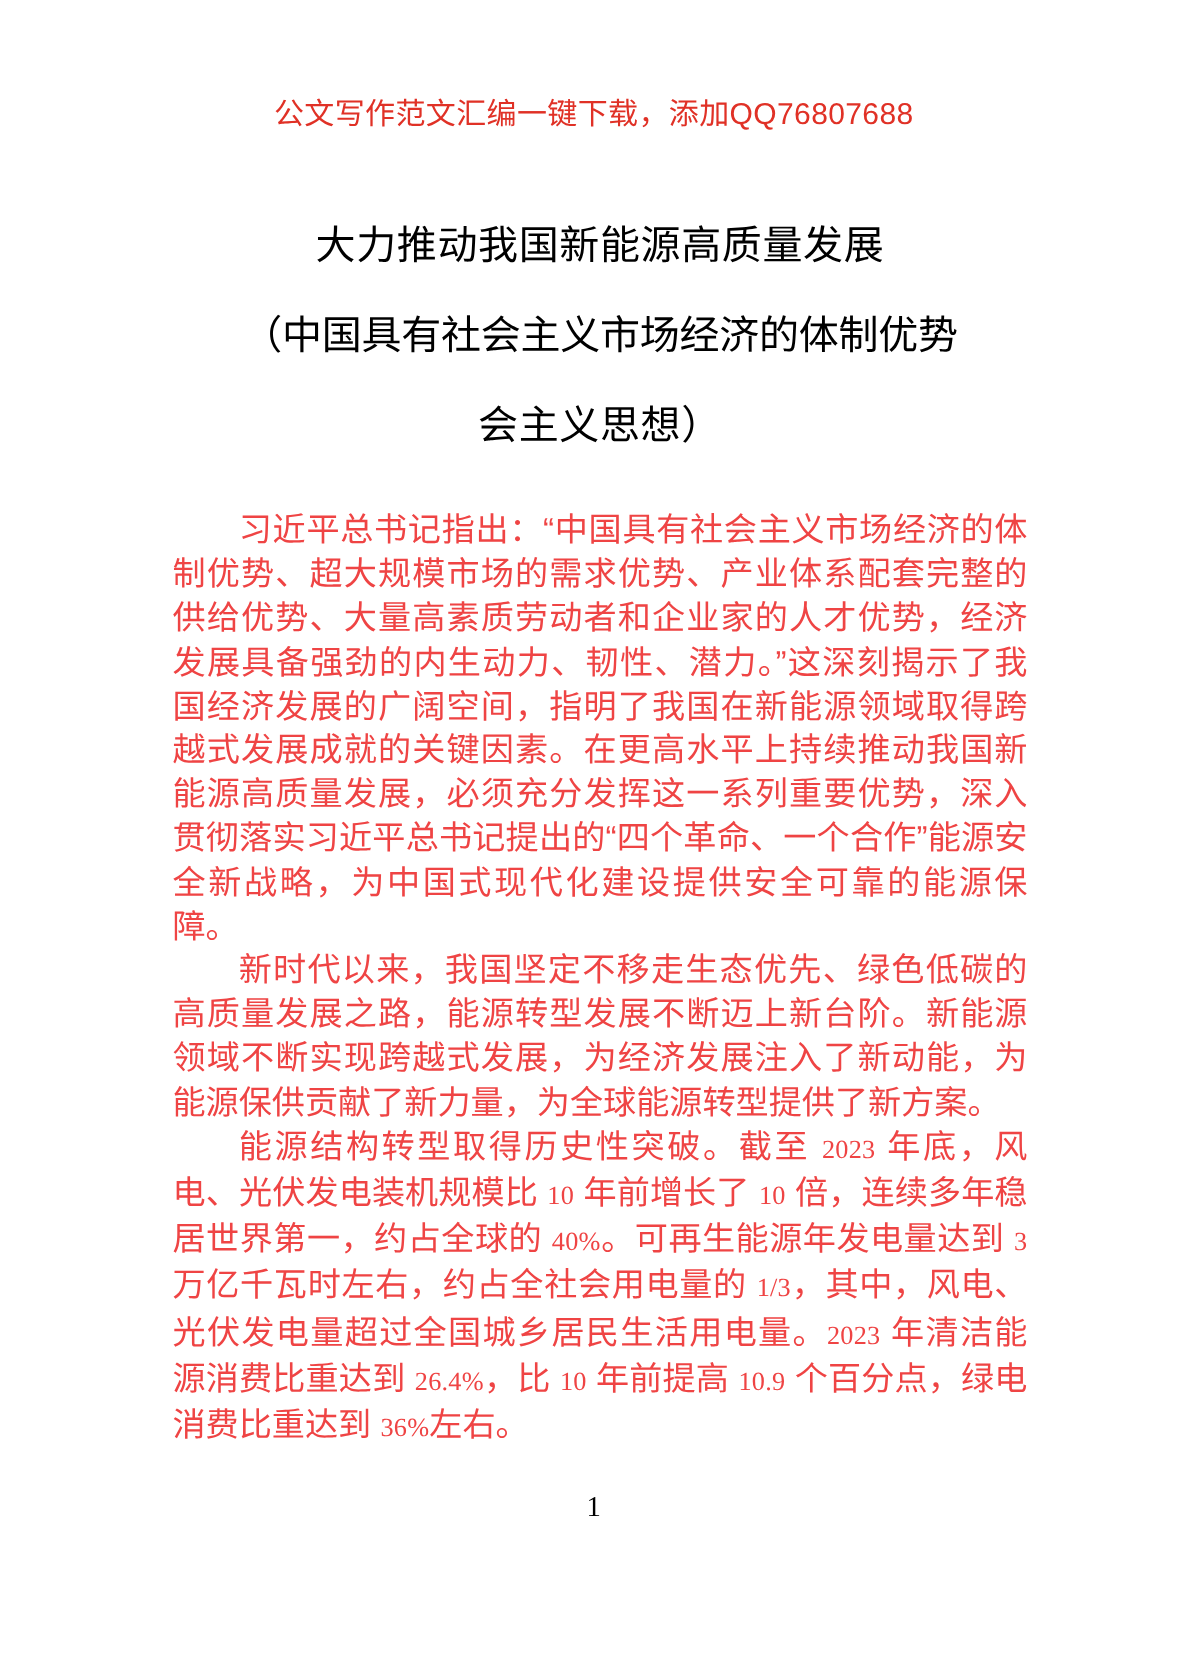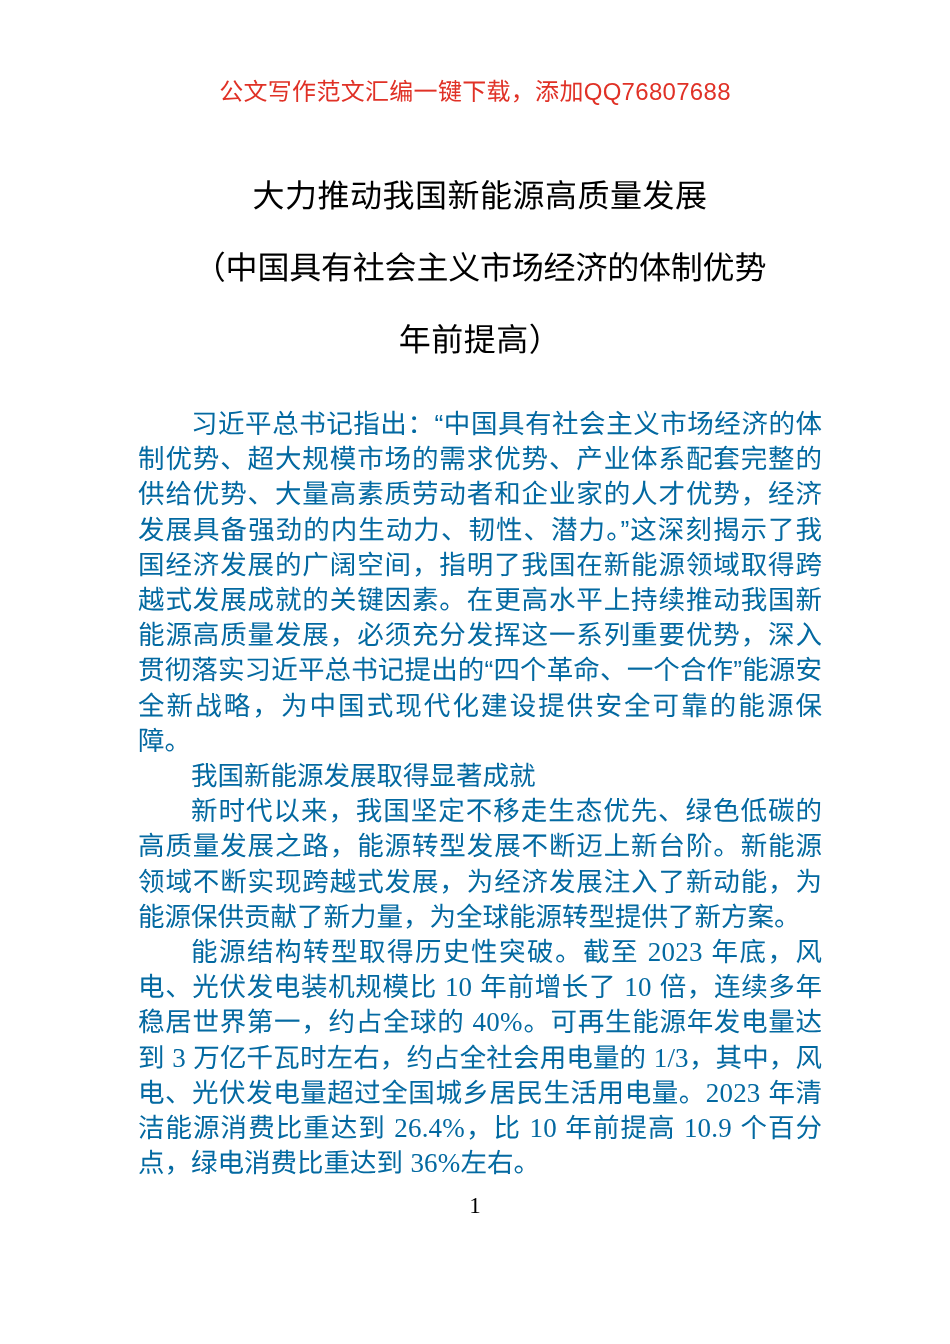--- a/index.html
+++ b/index.html
@@ -62,37 +62,37 @@
   }
 
   .body-block {
     margin-top: 31px;
   }
 
   p.para {
     margin: 0;
     font-size: 26.5px;
     line-height: 35.2px;
-    color: #0369a1;
+    color: #ef4444;
     text-align: justify;
     text-justify: inter-character;
     text-indent: 53px;
     font-family: "Liberation Sans", "DejaVu Sans", sans-serif;
     letter-spacing: 0px;
     word-break: break-all;
   }
 
   p.para.subhead {
     text-align: left;
   }
 
   
   .num {
     font-family: "Liberation Serif", "DejaVu Serif", serif;
-    font-size: 27px;
+    font-size: 21px;
     letter-spacing: 0.2px;
   }
 
   .page-number {
     position: absolute;
     left: 0;
     top: 1192px;
     width: 950px;
     text-align: center;
     font-size: 23px;
@@ -106,28 +106,27 @@
 
 <div class="page">
 
   <div class="promo-header" style="color: rgb(224, 49, 38);">公文写作范文汇编一键下载，添加QQ76807688</div>
 
   <div class="doc-body">
 
     <h1 class="doc-title">
       <span class="title-line line-1">大力推动我国新能源高质量发展</span>
       <span class="title-line line-2">（中国具有社会主义市场经济的体制优势</span>
-      <span class="title-line line-3">年前提高）</span>
+      <span class="title-line line-3">会主义思想）</span>
     </h1>
 
     <div class="body-block">
 
       <p class="para">习近平总书记指出：“中国具有社会主义市场经济的体制优势、超大规模市场的需求优势、产业体系配套完整的供给优势、大量高素质劳动者和企业家的人才优势，经济发展具备强劲的内生动力、韧性、潜力。”这深刻揭示了我国经济发展的广阔空间，指明了我国在新能源领域取得跨越式发展成就的关键因素。在更高水平上持续推动我国新能源高质量发展，必须充分发挥这一系列重要优势，深入贯彻落实习近平总书记提出的“四个革命、一个合作”能源安全新战略，为中国式现代化建设提供安全可靠的能源保障。</p>
 
-      <p class="para subhead">我国新能源发展取得显著成就</p>
 
       <p class="para">新时代以来，我国坚定不移走生态优先、绿色低碳的高质量发展之路，能源转型发展不断迈上新台阶。新能源领域不断实现跨越式发展，为经济发展注入了新动能，为能源保供贡献了新力量，为全球能源转型提供了新方案。</p>
 
       <p class="para"><span>能源结构转型取得历史性突破。截至 </span><span class="num">2023</span><span> 年底，风电、光伏发电装机规模比 </span><span class="num">10</span><span> 年前增长了 </span><span class="num">10</span><span> 倍，连续多年稳居世界第一，约占全球的 </span><span class="num">40%</span><span>。可再生能源年发电量达到 </span><span class="num">3</span><span> 万亿千瓦时左右，约占全社会用电量的 </span><span class="num">1/3</span><span>，其中，风电、光伏发电量超过全国城乡居民生活用电量。</span><span class="num">2023</span><span> 年清洁能源消费比重达到 </span><span class="num">26.4%</span><span>，比 </span><span class="num">10</span><span> 年前提高 </span><span class="num">10.9</span><span> 个百分点，绿电消费比重达到 </span><span class="num">36%</span><span>左右。</span></p>
 
     </div>
   </div>
 
   <div class="page-number">1</div>
 

